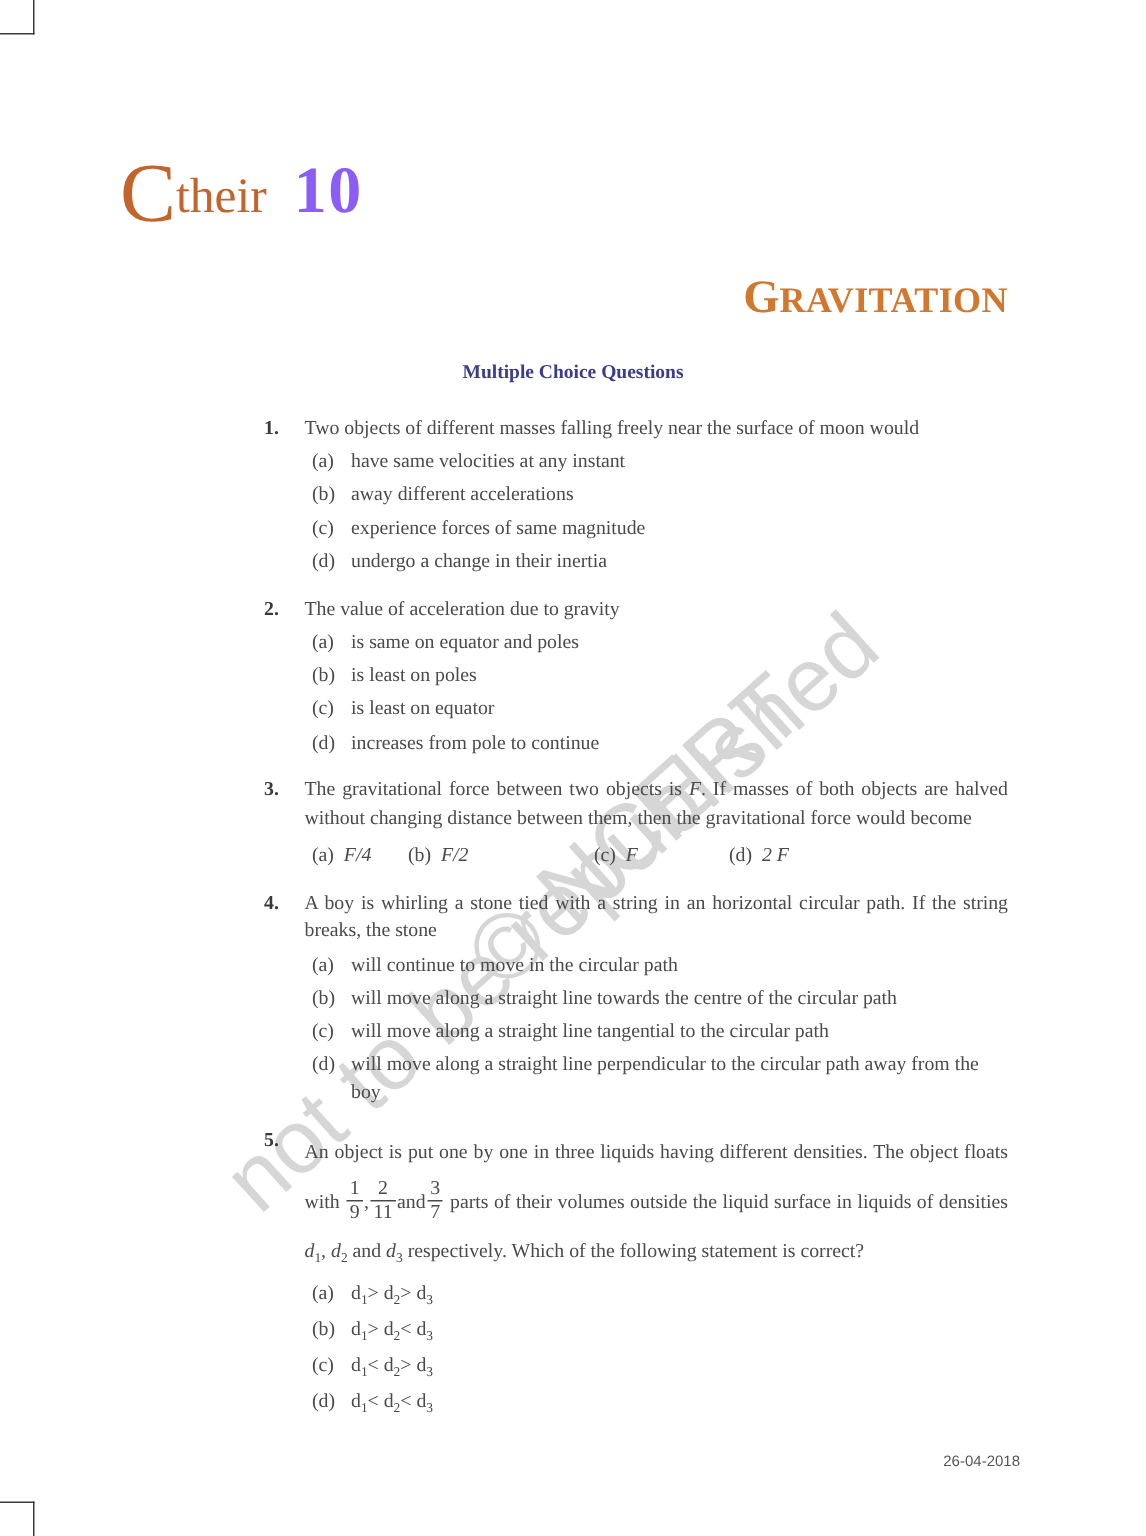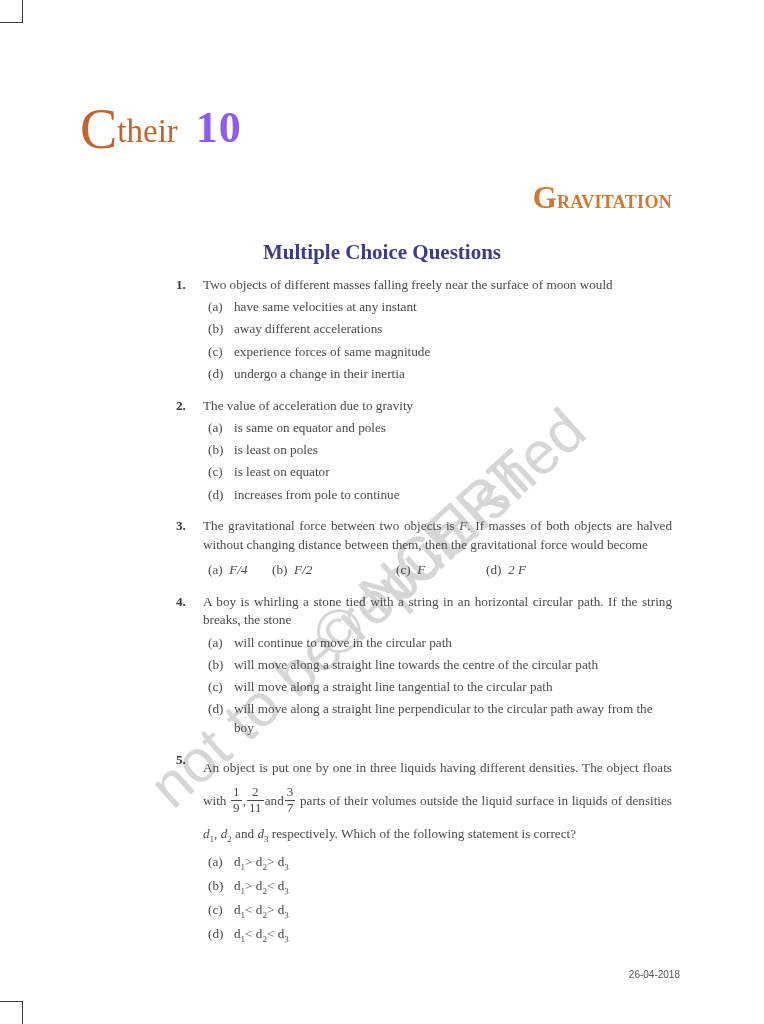--- a/index.html
+++ b/index.html
@@ -92,33 +92,33 @@
     position: absolute;
     right: 92px;
     top: 180px;
     z-index: 2;
     color: #d1782f;
     font-family: "Liberation Serif", serif;
     font-weight: bold;
     white-space: nowrap;
   }
   .chapter-title .big { font-size: 31px; }
-  .chapter-title .sm  { font-size: 18px; letter-spacing: 0.3px; }
+  .chapter-title .sm  { font-size: 24px; letter-spacing: 0.3px; }
 
   .section-title {
     position: absolute;
     left: 0;
     right: 0;
     top: 240px;
     text-align: center;
     z-index: 2;
     color: #3c3c8c;
     font-family: "Liberation Serif", serif;
     font-weight: bold;
-    font-size: 21px;
+    font-size: 13px;
   }
 
   
   .content {
     position: absolute;
     left: 176px;
     top: 276px;
     width: 496px;
     z-index: 2;
     color: #4a4a4a;

